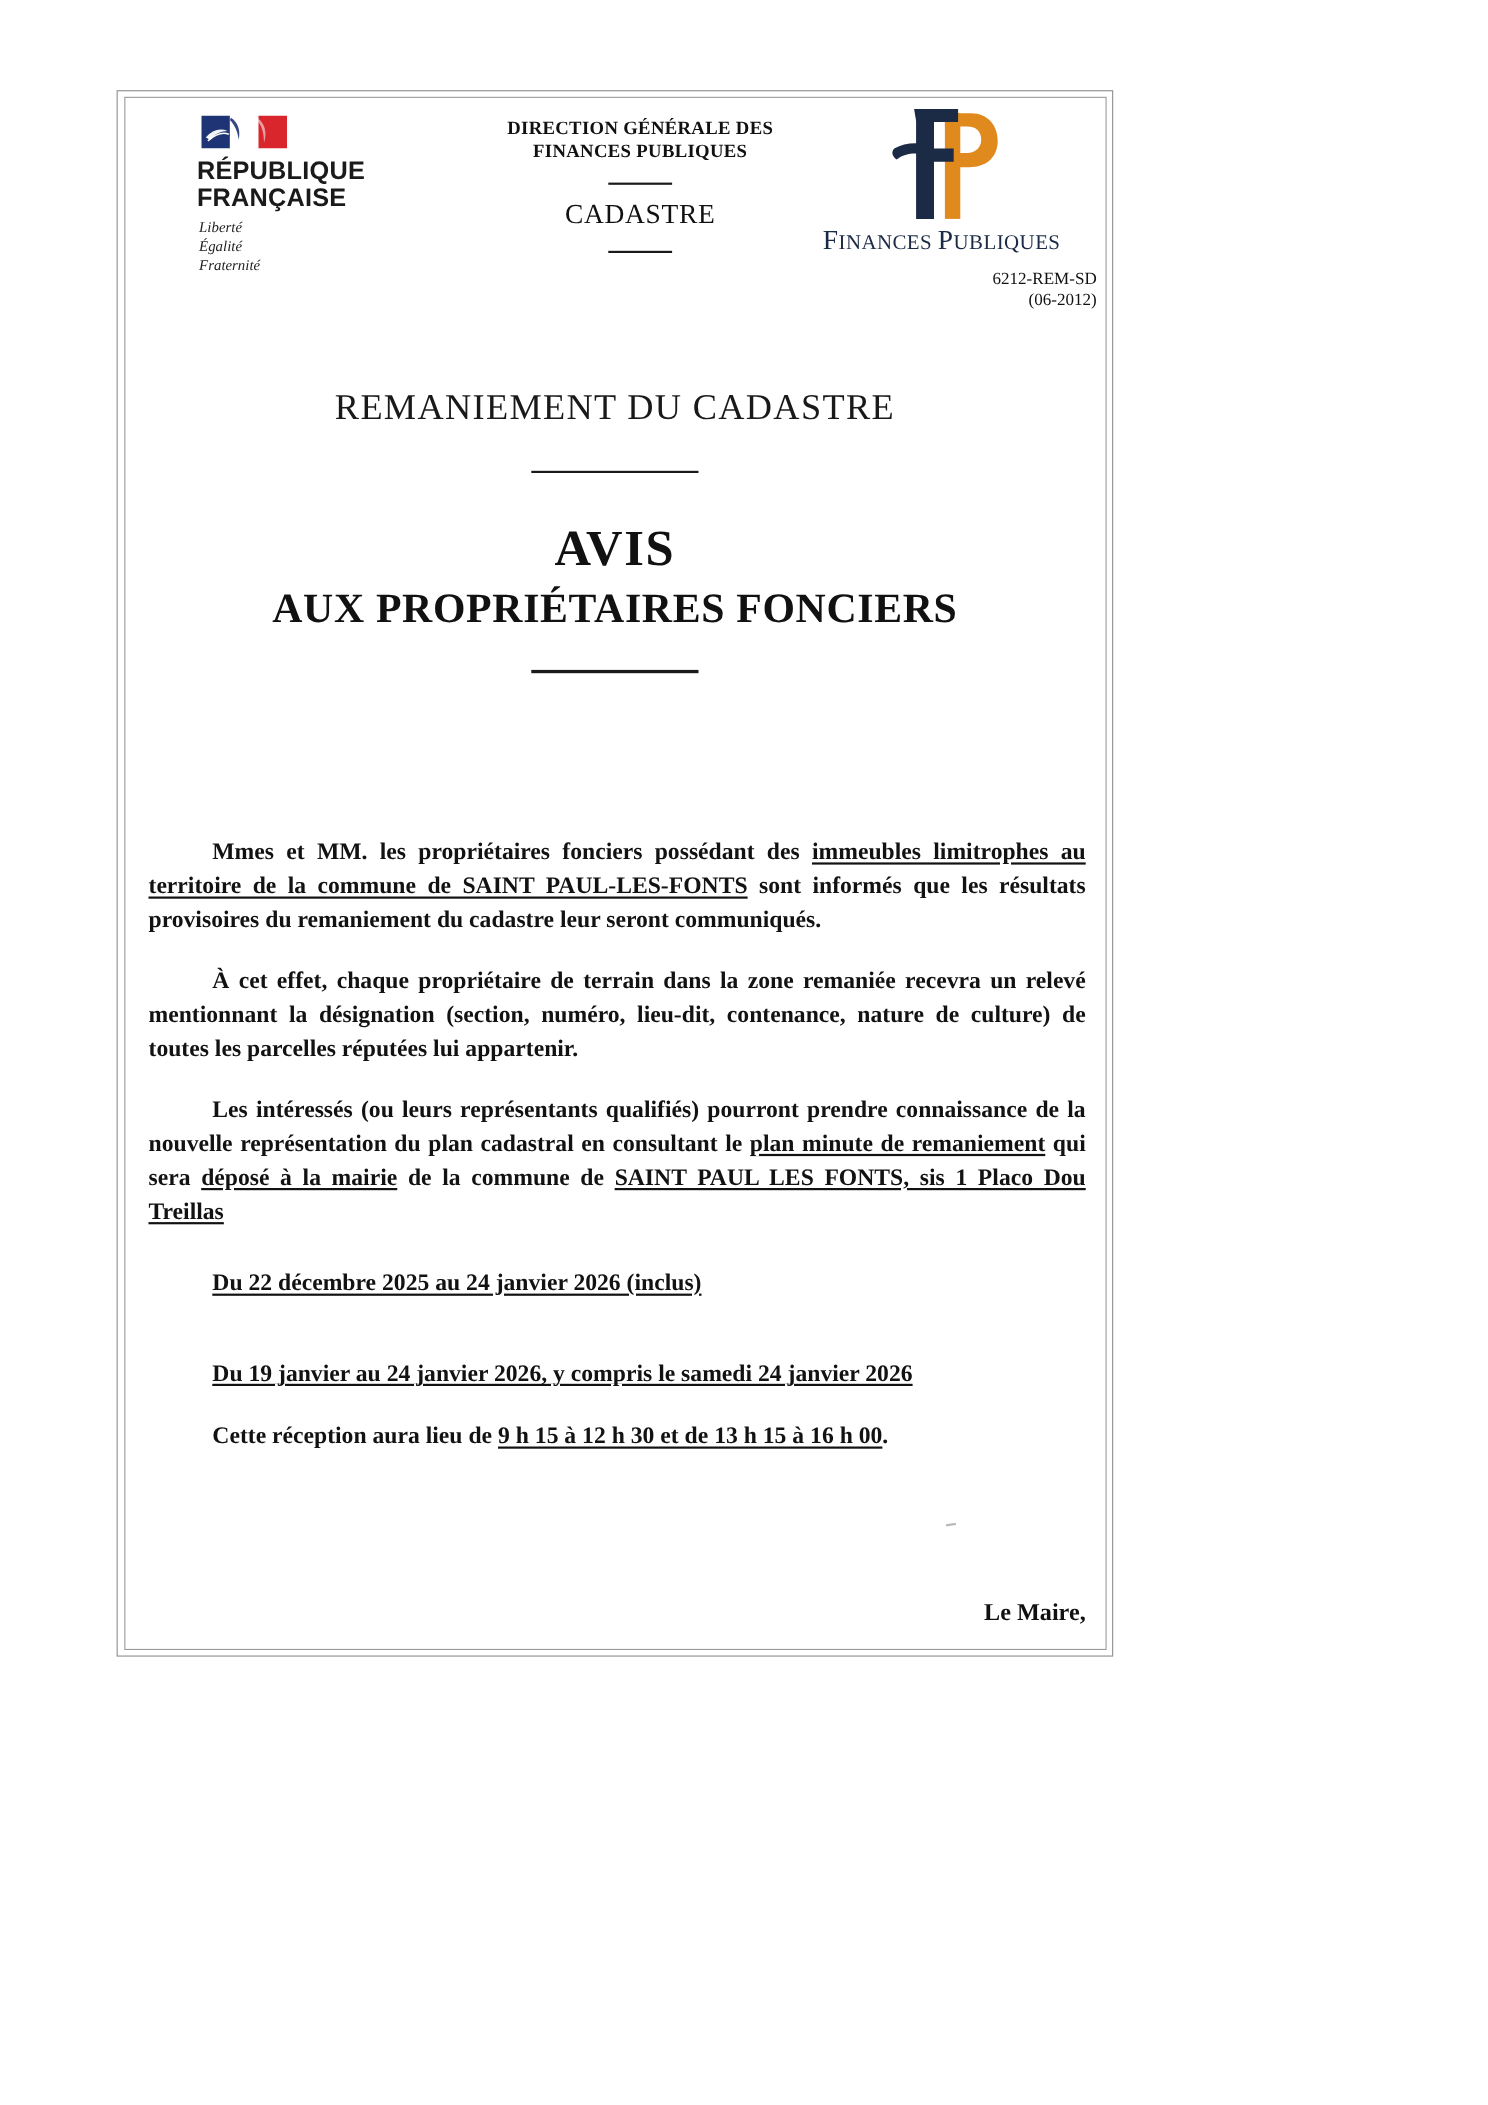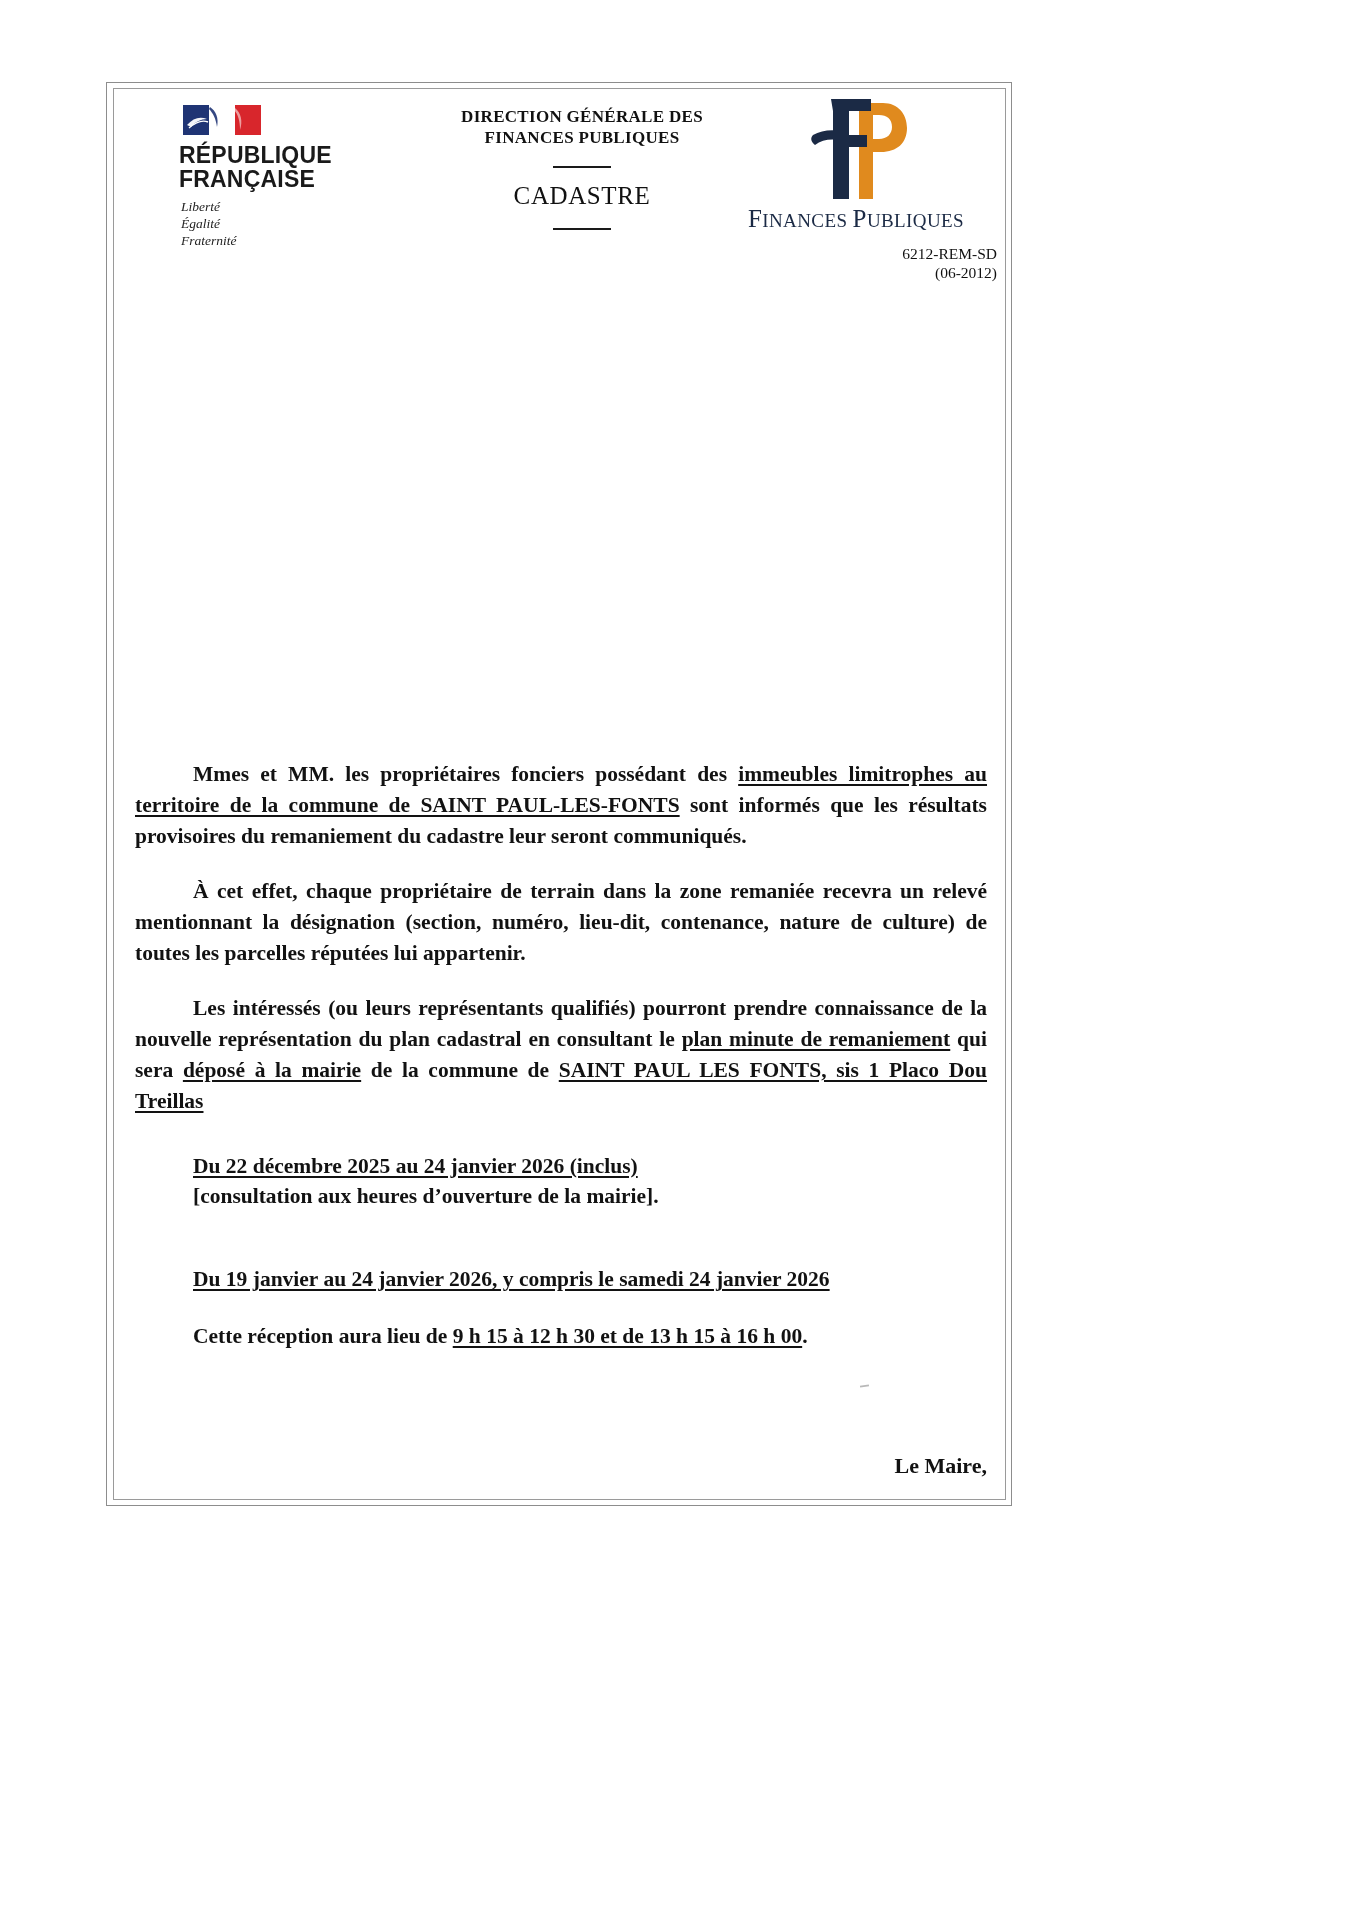--- a/index.html
+++ b/index.html
@@ -284,33 +284,39 @@
       <div class="fp-wordmark">
         <span>F</span><span class="sc">INANCES </span><span>P</span><span class="sc">UBLIQUES</span>
       </div>
       <div class="fp-ref">
         <div>6212-REM-SD</div>
         <div>(06-2012)</div>
       </div>
     </div>
   </div>
 
+  <div class="title-zone">
+    <div class="t-remaniement">REMANIEMENT DU CADASTRE</div>
+    <div class="rule-mid"></div>
+    <div class="t-avis">AVIS</div>
+    <div class="t-avis2">AUX PROPRIÉTAIRES FONCIERS</div>
+    <div class="rule-mid2"></div>
+  </div>
 
   <div class="body-zone">
 
     <p class="p"><span>Mmes et MM. les propriétaires fonciers possédant des </span><span class="u">immeubles limitrophes au territoire de la commune de SAINT PAUL-LES-FONTS</span><span> sont informés que les résultats provisoires du remaniement du cadastre leur seront communiqués.</span></p>
 
     <p class="p">À cet effet, chaque propriétaire de terrain dans la zone remaniée recevra un relevé mentionnant la désignation (section, numéro, lieu-dit, contenance, nature de culture) de toutes les parcelles réputées lui appartenir.</p>
 
     <p class="p tight"><span>Les intéressés (ou leurs représentants qualifiés) pourront prendre connaissance de la nouvelle représentation du plan cadastral en consultant le </span><span class="u">plan minute de remaniement</span><span> qui sera </span><span class="u">déposé à la mairie</span><span> de la commune de </span><span class="u">SAINT PAUL LES FONTS, sis 1 Placo Dou Treillas</span></p>
 
     <div class="spacer-26"></div>
 
     <p class="date-line"><span class="u">Du 22 décembre 2025 au 24 janvier 2026 (inclus)</span></p>
-    <p class="date-line">[consultation aux heures d’ouverture de la mairie].</p>
 
     <div class="spacer-26"></div>
 
 
     <p class="date-line gap"><span class="u">Du 19 janvier au 24 janvier 2026, y compris le samedi 24 janvier 2026</span></p>
 
     <p class="date-line gap"><span>Cette réception aura lieu de </span><span class="u">9 h 15 à 12 h 30 et de 13 h 15 à 16 h 00</span><span>.</span></p>
   </div>
 
   <div class="speck"></div>

